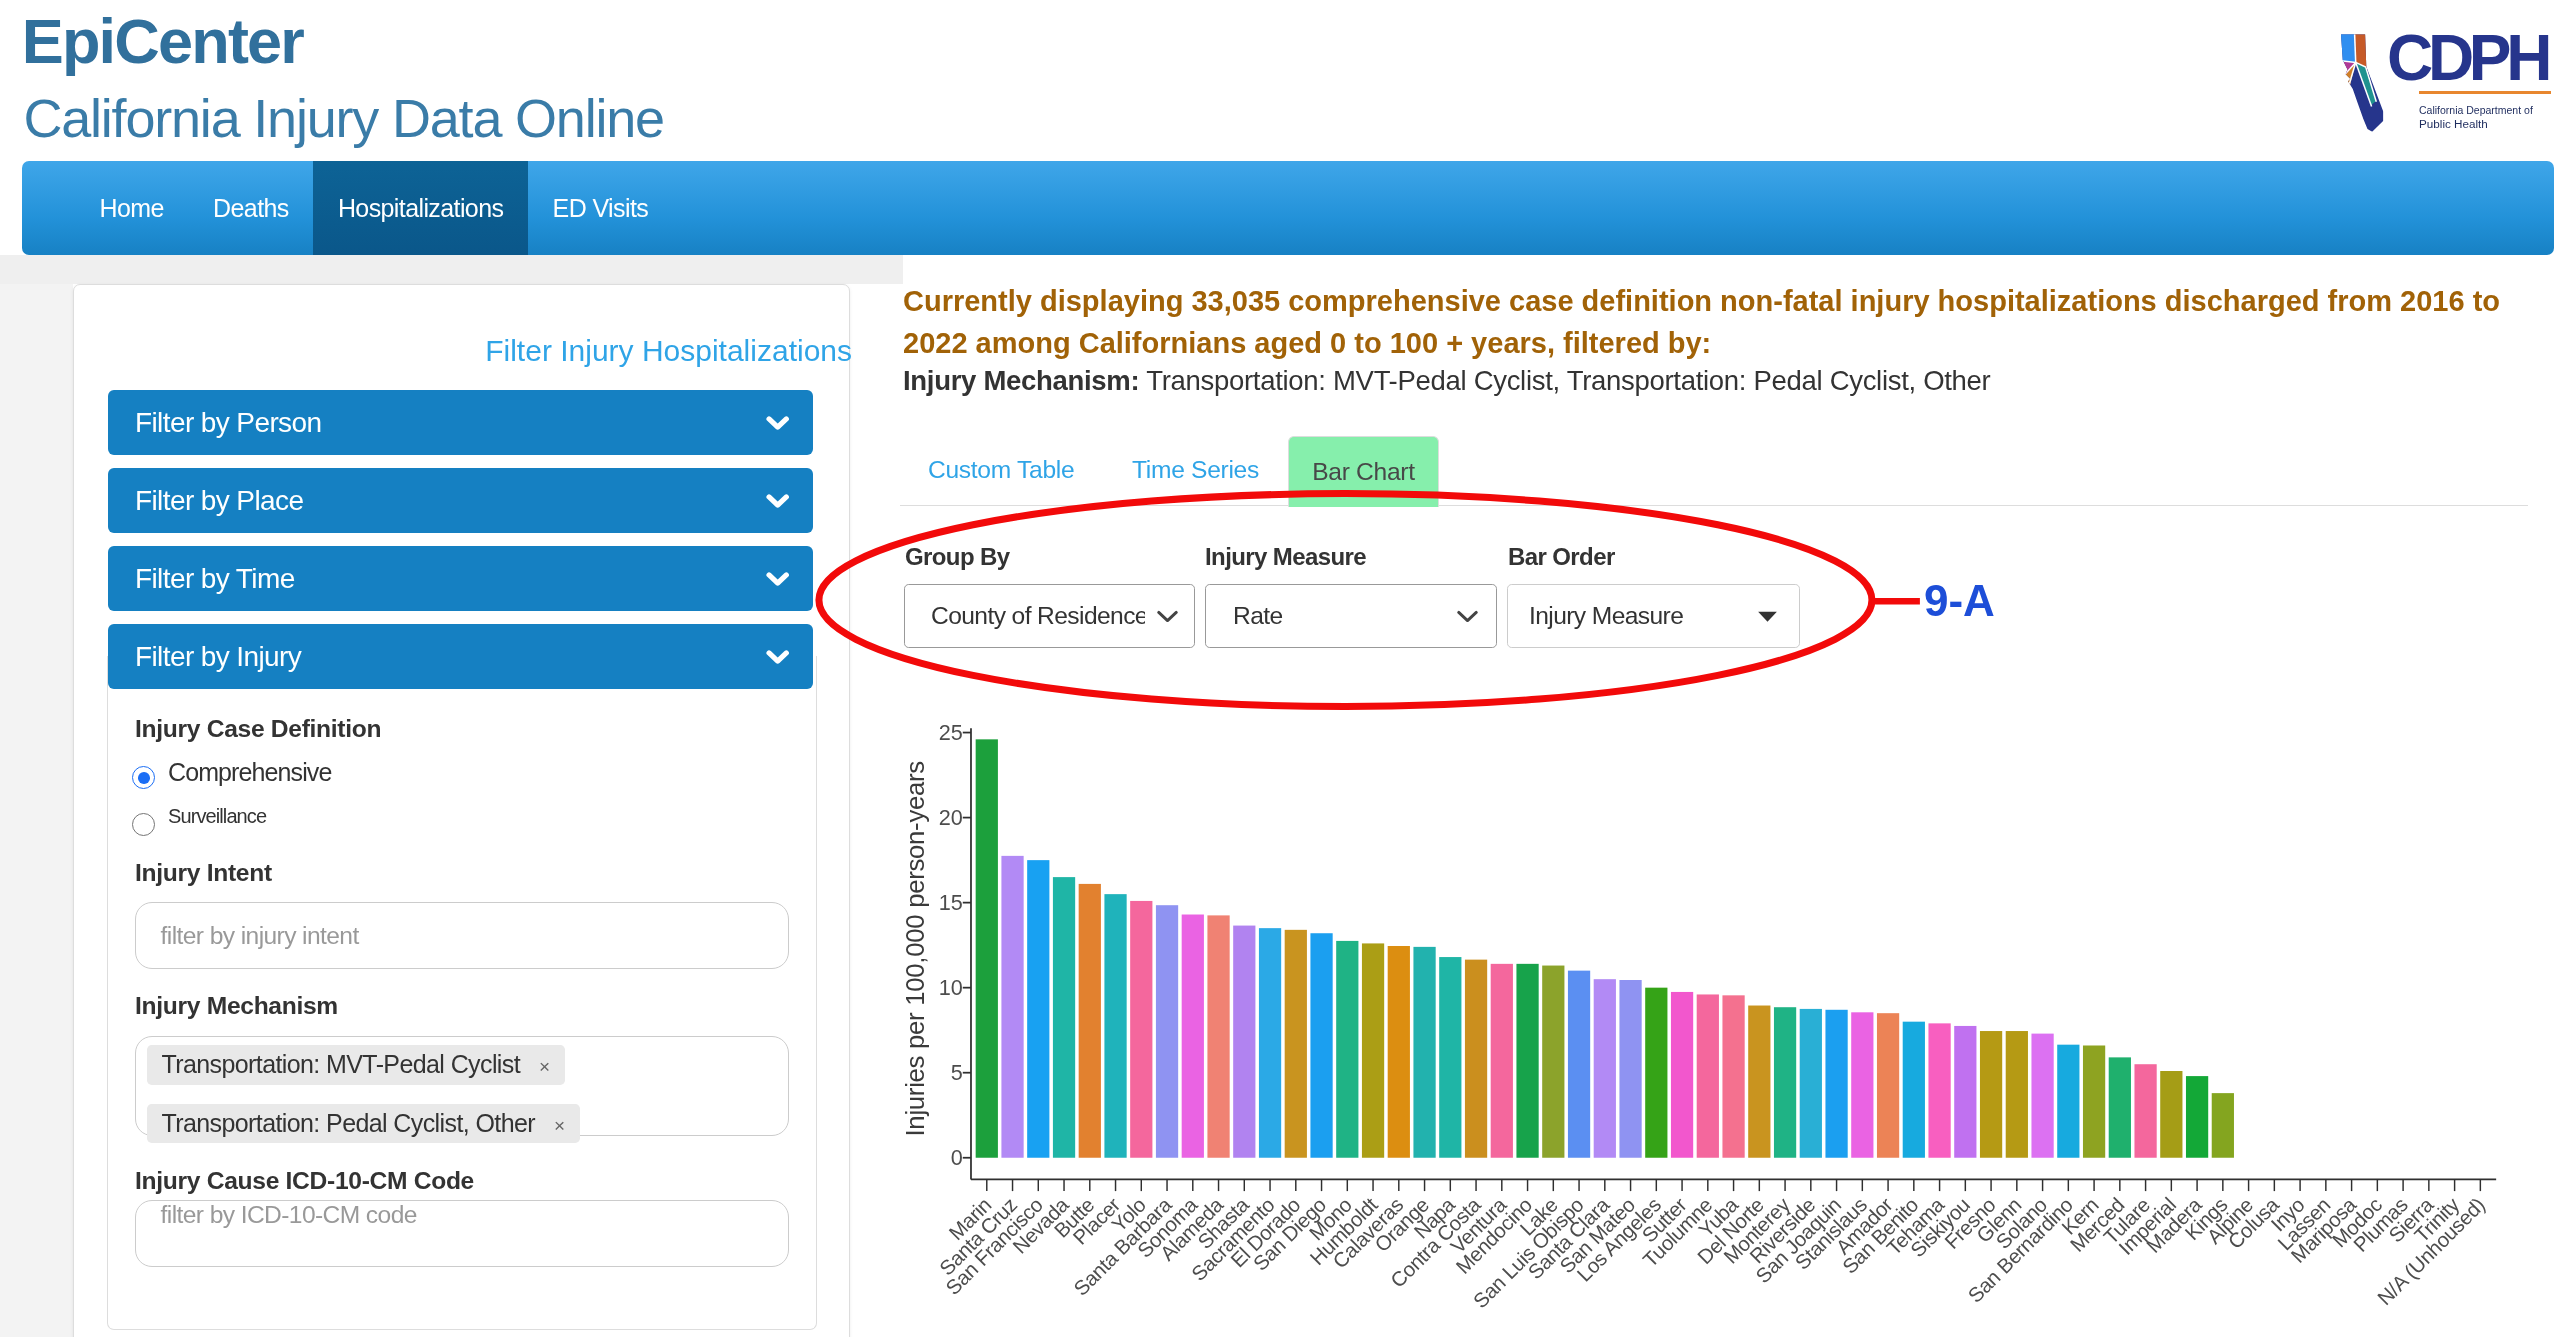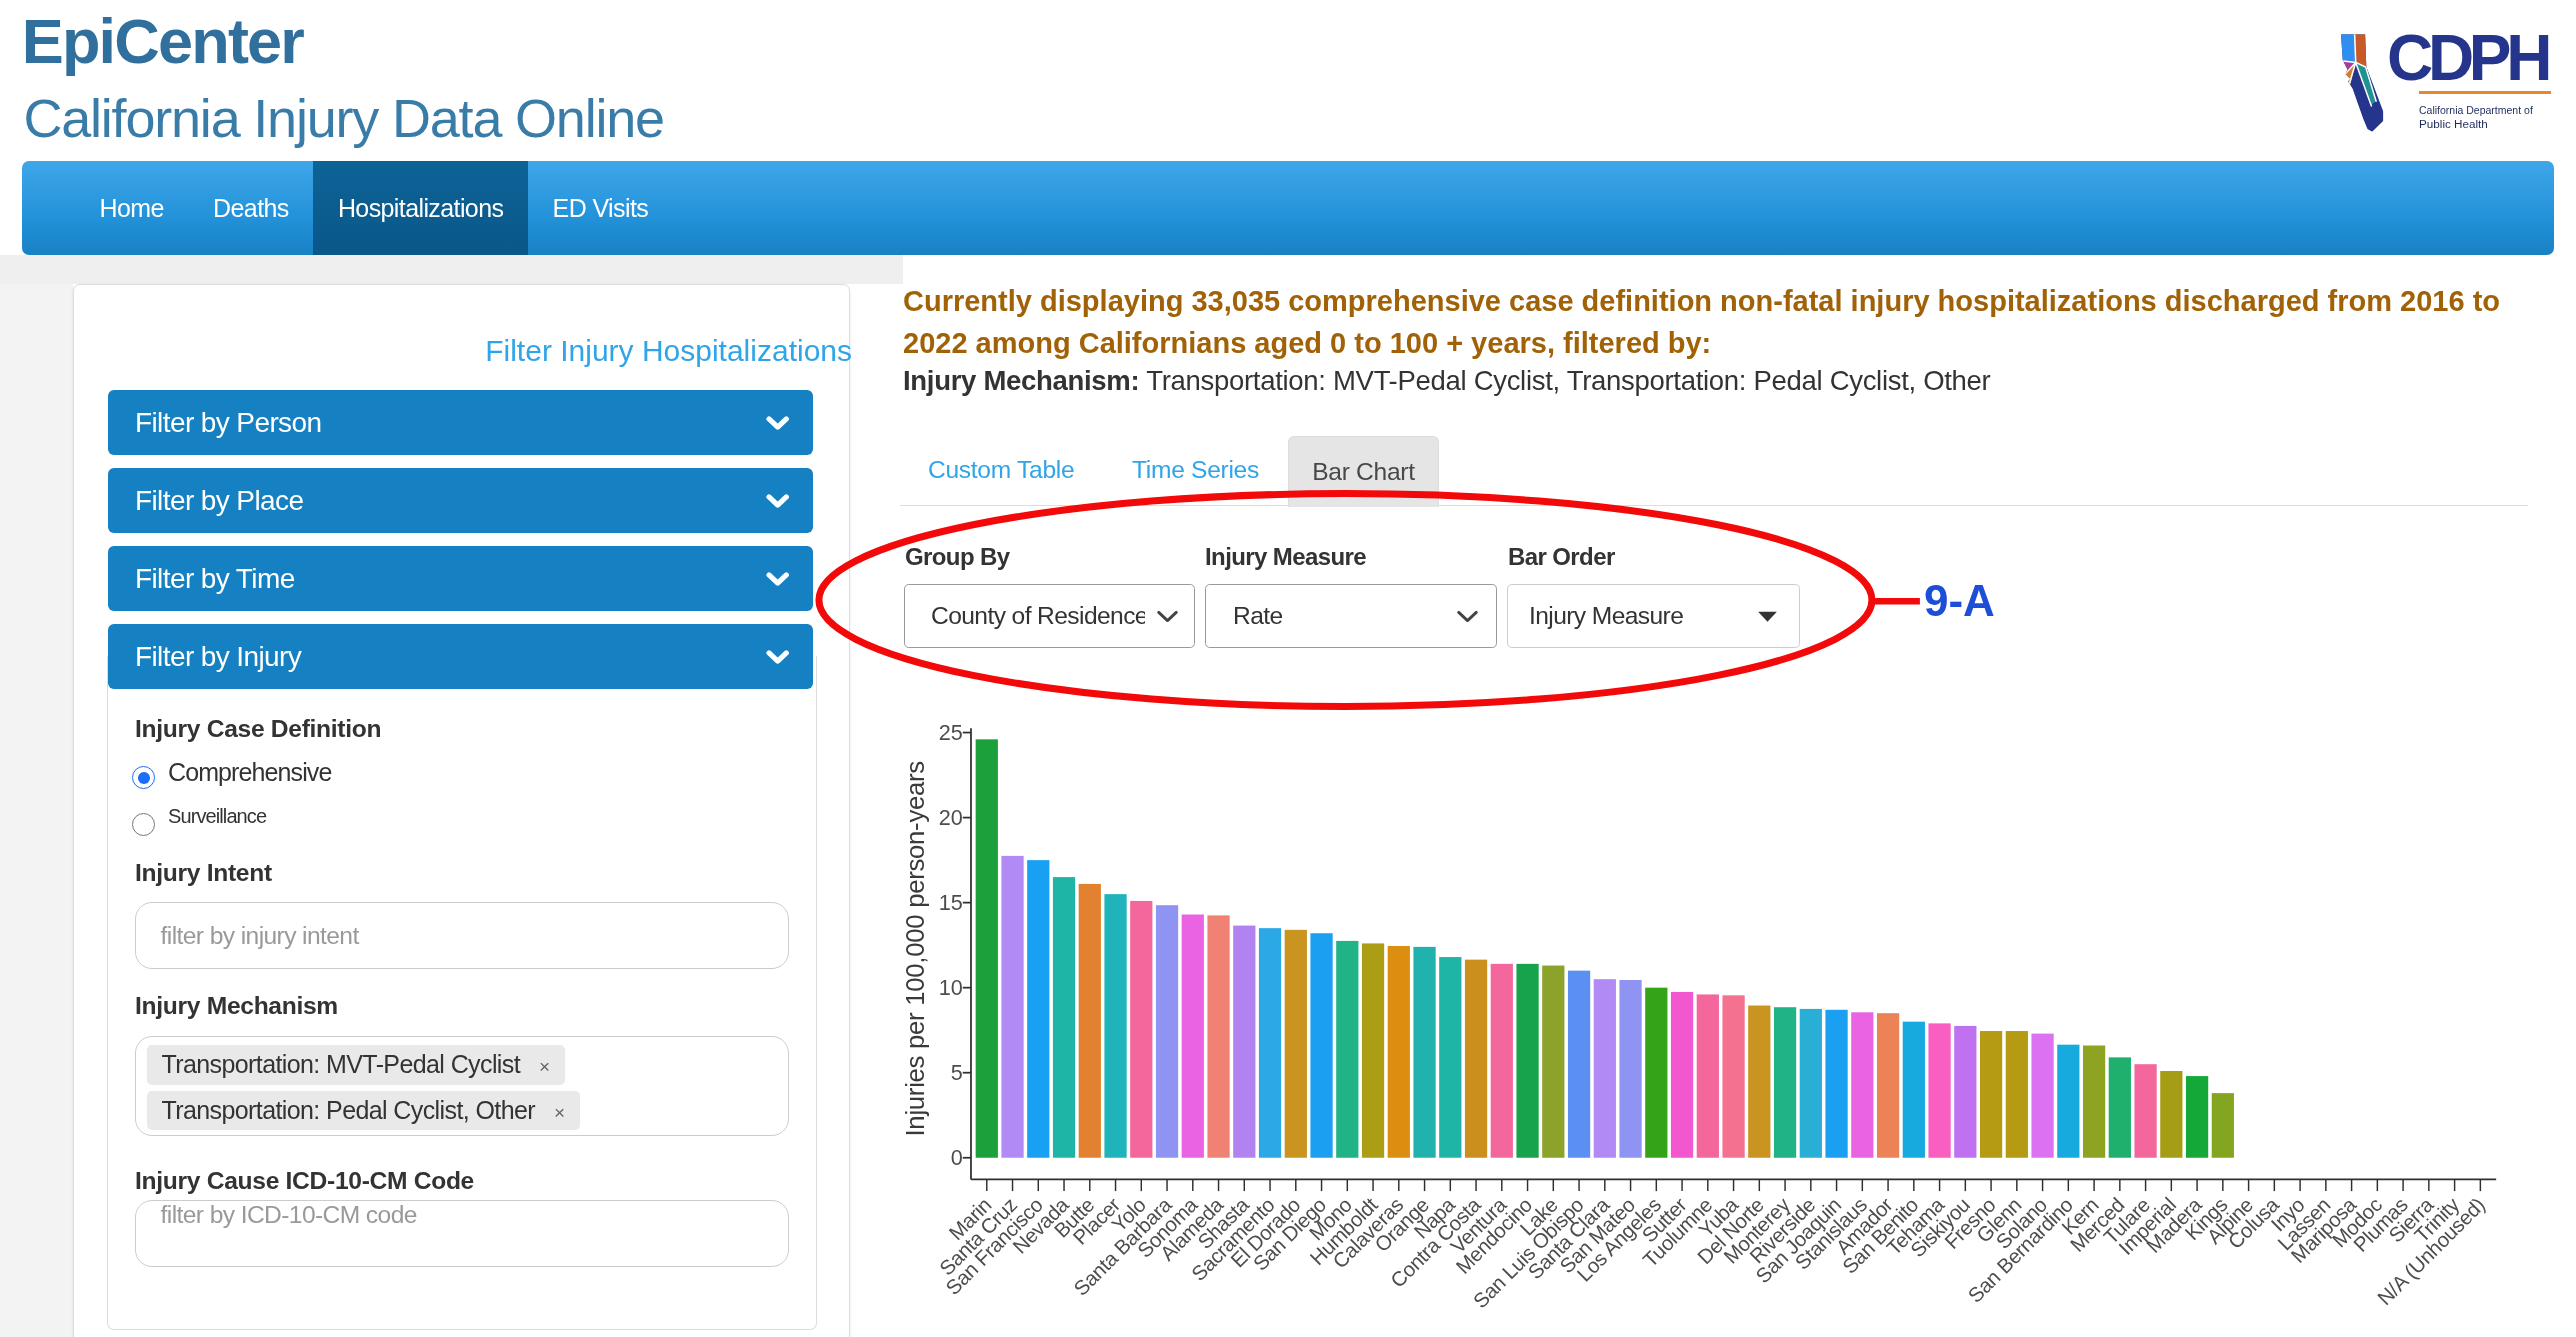--- a/index.html
+++ b/index.html
@@ -79,35 +79,35 @@
 <div class="abs" style="left:168px;top:805px;font-size:20px;letter-spacing:-0.9px;color:#333">Surveillance</div>
 
 <div class="lbl" style="left:135px;top:859px">Injury Intent</div>
 <div class="inp" style="left:135px;top:902px;width:654px;height:67px;display:flex;align-items:center">
     <span class="ph" style="padding-left:24.6px">filter by injury intent</span>
   </div>
 
 <div class="lbl" style="left:135px;top:992px">Injury Mechanism</div>
 <div class="inp" style="left:135px;top:1036px;width:654px;height:100px;padding:8.2px 0 0 10.5px">
 <span style="display:inline-block;background:#e9e9e9;border-radius:4.7px;font-size:25px;letter-spacing:-0.6px;color:#333;padding:5.3px 15px;">Transportation: MVT-Pedal Cyclist&nbsp;&nbsp;&nbsp;<span style="color:#666;font-size:19px">×</span></span><br>
-<span style="display:inline-block;background:#e9e9e9;border-radius:4.7px;font-size:25px;letter-spacing:-0.6px;color:#333;padding:5.3px 15px;margin-top:6px">Transportation: Pedal Cyclist, Other&nbsp;&nbsp;&nbsp;<span style="color:#666;font-size:19px">×</span></span>
+<span style="display:inline-block;background:#e9e9e9;border-radius:4.7px;font-size:25px;letter-spacing:-0.6px;color:#333;padding:5.3px 15px;margin-top:19px">Transportation: Pedal Cyclist, Other&nbsp;&nbsp;&nbsp;<span style="color:#666;font-size:19px">×</span></span>
 </div>
 
 <div class="lbl" style="left:135px;top:1167px">Injury Cause ICD-10-CM Code</div>
 <div class="inp" style="left:135px;top:1200px;width:654px;height:67px;display:flex;">
     <span class="ph" style="padding-left:24.6px">filter by ICD-10-CM code</span>
   </div>
 
 <div class="abs" style="left:903px;top:280px;font-size:29px;font-weight:bold;color:#a16207;line-height:42px">Currently displaying 33,035 comprehensive case definition non-fatal injury hospitalizations discharged from 2016 to<br>2022 among Californians aged 0 to 100 + years, filtered by:</div>
 <div class="abs" style="left:903px;top:365px;font-size:27.5px;letter-spacing:-0.3px;color:#333"><b>Injury Mechanism:</b> Transportation: MVT-Pedal Cyclist, Transportation: Pedal Cyclist, Other</div>
 
 <div class="abs" style="left:900px;top:505px;width:1628px;height:1.2px;background:#ddd"></div>
 <div class="abs" style="left:928px;top:456px;font-size:24.6px;letter-spacing:-0.3px;color:#2fa4e7">Custom Table</div>
 <div class="abs" style="left:1132px;top:456px;font-size:24.6px;letter-spacing:-0.3px;color:#2fa4e7">Time Series</div>
-<div class="abs" style="left:1288px;top:436px;width:151px;height:71px;background:#e5e5e5;border:1.2px solid #ddd;border-bottom:none;border-radius:5.9px 5.9px 0 0;display:flex;align-items:center;justify-content:center;font-size:24.6px;letter-spacing:-0.3px;color:#484848">Bar Chart</div>
+<div class="abs" style="left:1288px;top:436px;width:151px;height:71px;background:#86efac;border:1.2px solid #ddd;border-bottom:none;border-radius:5.9px 5.9px 0 0;display:flex;align-items:center;justify-content:center;font-size:24.6px;letter-spacing:-0.3px;color:#484848">Bar Chart</div>
 
 <div class="lbl" style="left:905px;top:543px;font-size:24px;letter-spacing:-0.6px">Group By</div>
 <div class="lbl" style="left:1205px;top:543px;font-size:24px;letter-spacing:-0.6px">Injury Measure</div>
 <div class="lbl" style="left:1508px;top:543px;font-size:24px;letter-spacing:-0.6px">Bar Order</div>
 
 <div class="sel" style="left:904px;width:291px">
     <span style="margin-left:26px;width:214px;overflow:hidden;white-space:nowrap">County of Residence</span>
     <svg width="21" height="13" style="position:absolute;right:16.4px" viewBox="0 0 36 22">
       <polyline points="3,4 18,18 33,4" fill="none" stroke="#444" stroke-width="5" stroke-linecap="round" stroke-linejoin="round"></polyline>
     </svg>

